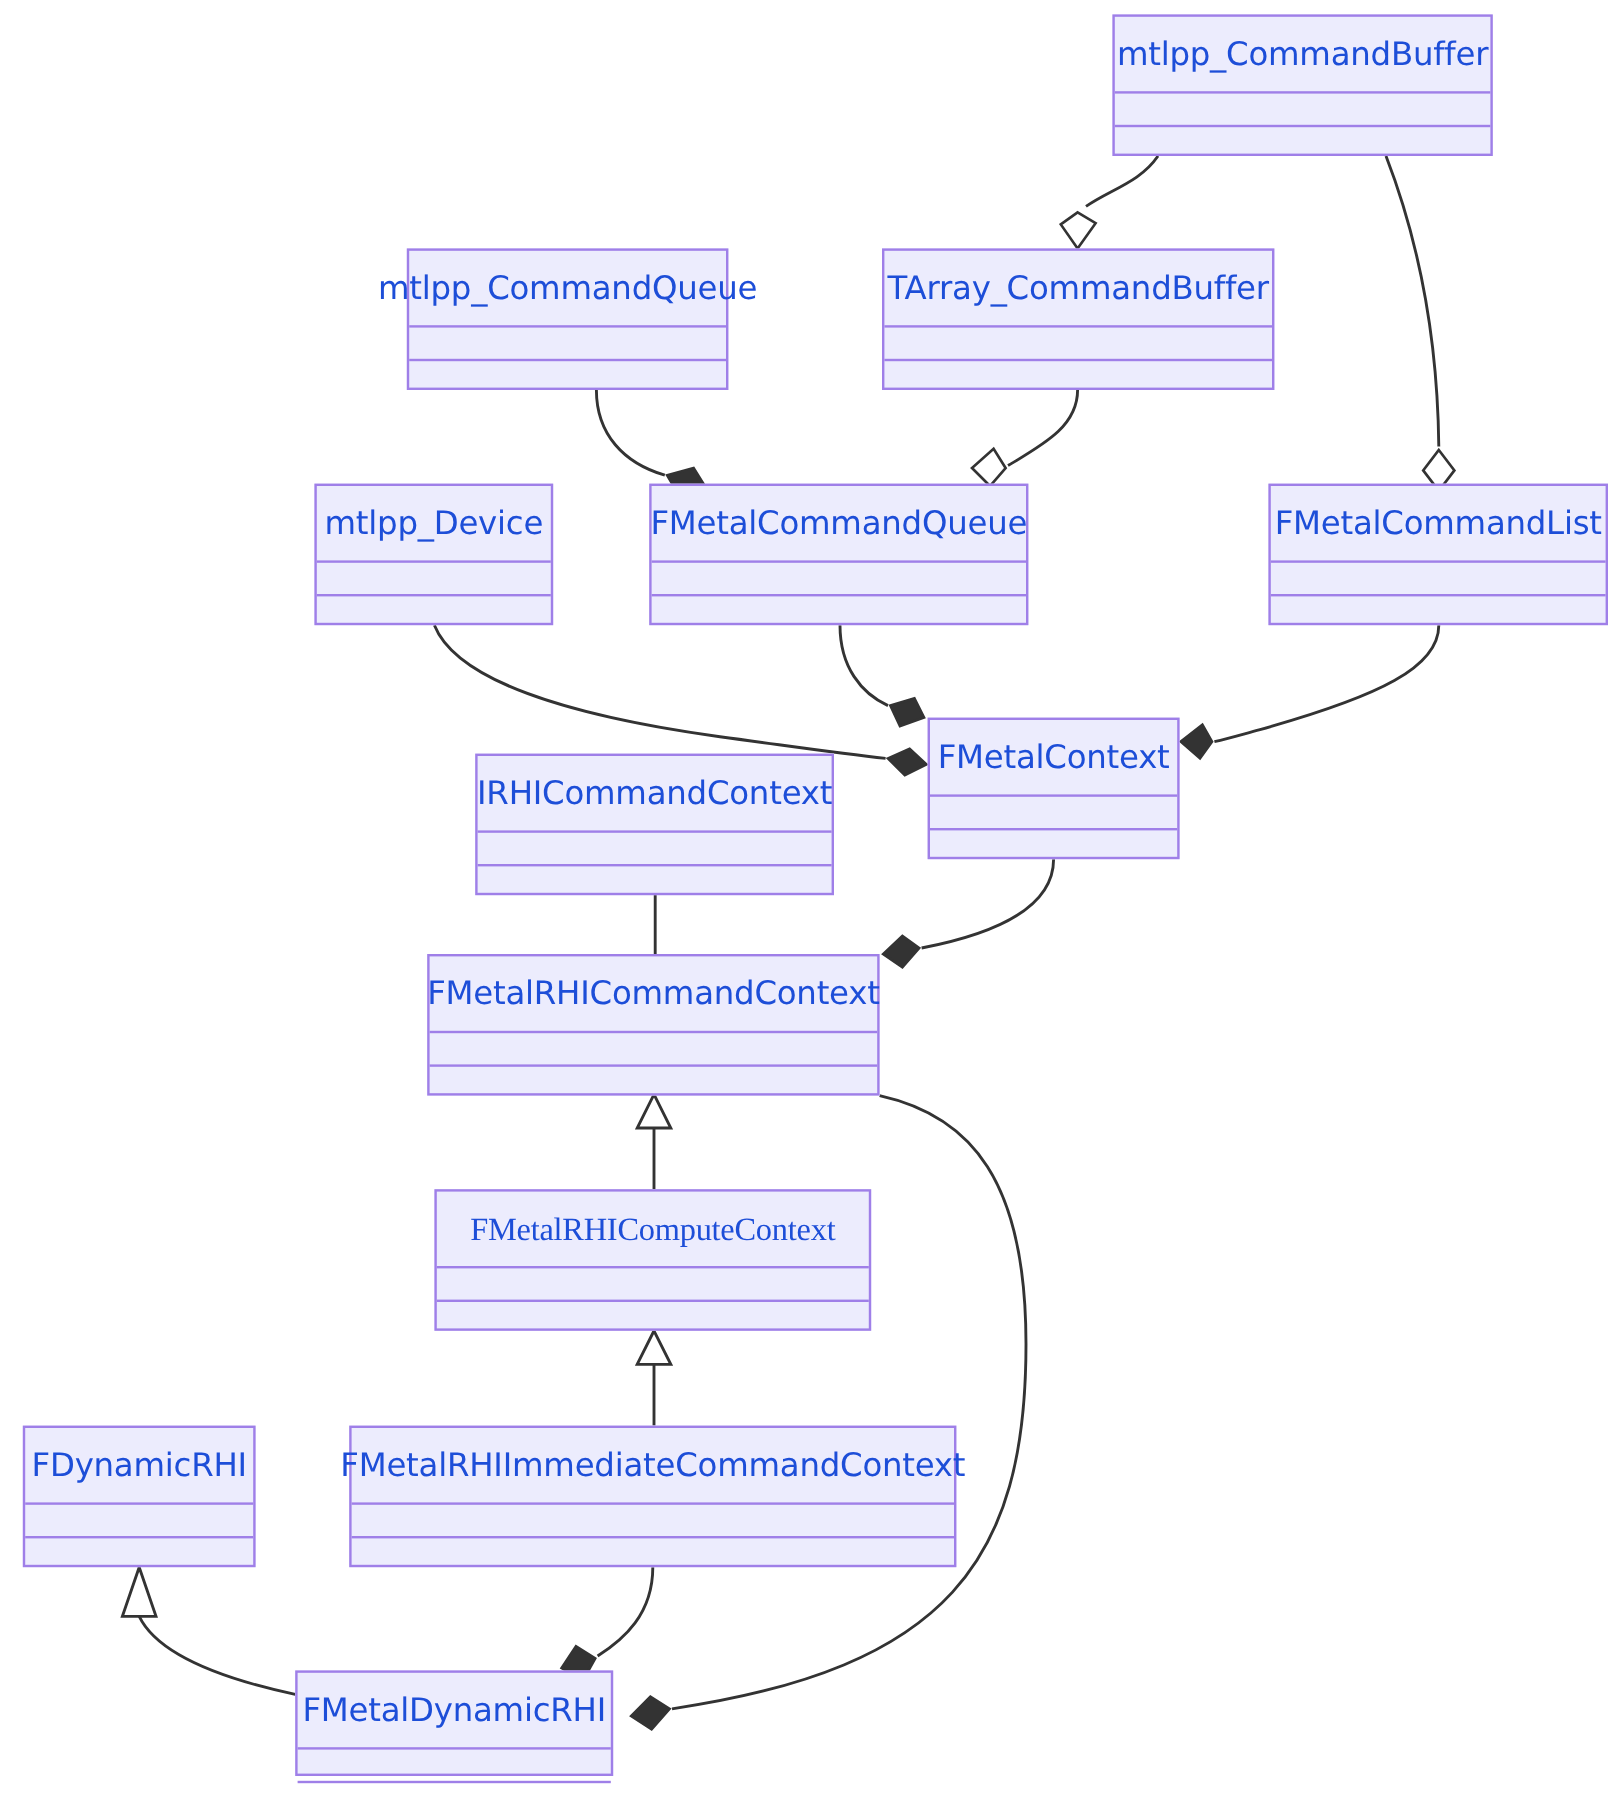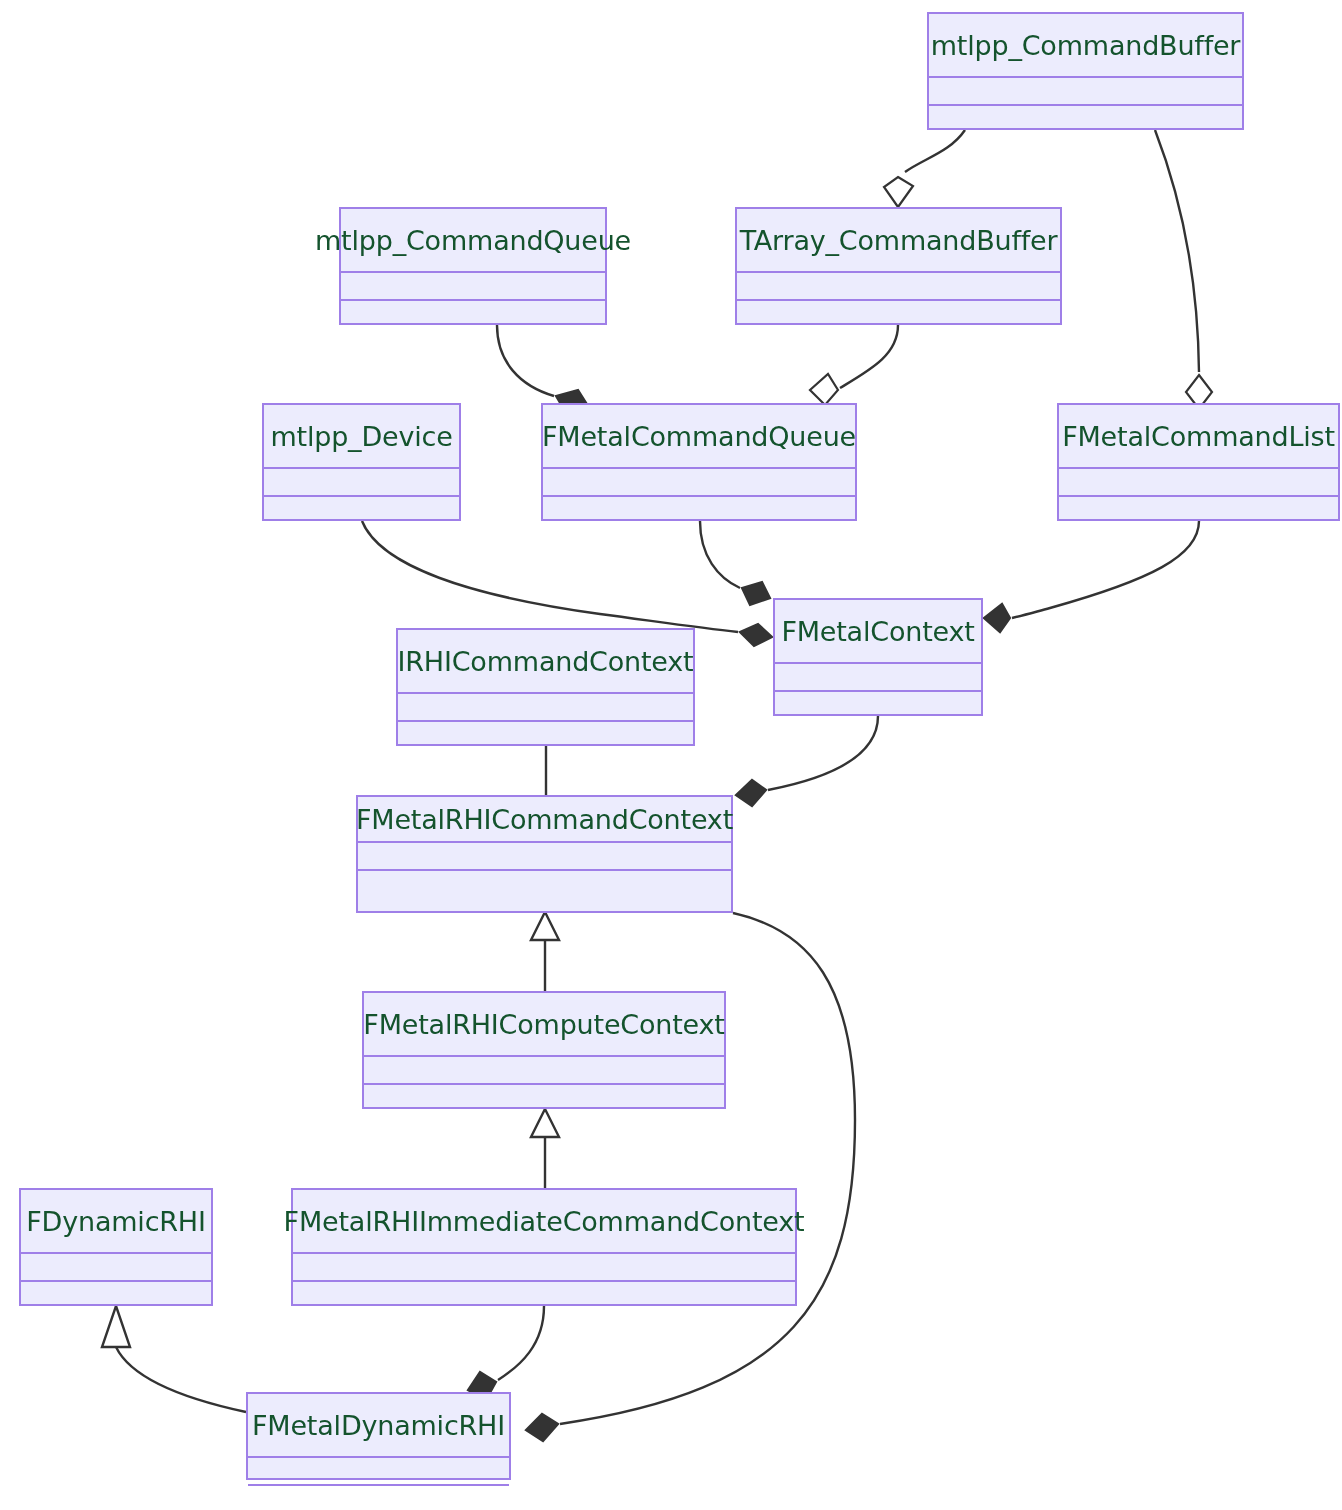--- a/index.html
+++ b/index.html
@@ -33,21 +33,21 @@
     display: flex;
     flex-direction: column;
     z-index: 2;
   }
   .uml-title {
     box-sizing: border-box;
     flex: 0 0 auto;
     display: flex;
     align-items: center;
     justify-content: center;
-    color: #14532d;
+    color: #1d4ed8;
     font-size: 27px;
     font-weight: 400;
     letter-spacing: -0.2px;
     white-space: nowrap;
     padding: 0 14px;
   }
   .uml-attrs, .uml-ops {
     box-sizing: border-box;
     border-top: 2px solid #9f7fe8;
   }
@@ -174,26 +174,26 @@
     <div class="uml-ops"></div>
   </div>
 
   <div class="uml-class" style="left:773px;  top:598px;  width:210px; height:118px;">
     <div class="uml-title" style="height:62px;">FMetalContext</div>
     <div class="uml-attrs"></div>
     <div class="uml-ops"></div>
   </div>
 
   <div class="uml-class" style="left:356px;  top:795px;  width:377px; height:118px;">
-    <div class="uml-title" style="height:44px;">FMetalRHICommandContext</div>
-    <div class="uml-attrs"></div>
-    <div class="uml-ops"></div>
-  </div>
-
-  <div class="uml-class" style="left:362px;  top:991px;  width:364px; height:118px;">
+    <div class="uml-title" style="height:62px;">FMetalRHICommandContext</div>
+    <div class="uml-attrs"></div>
+    <div class="uml-ops"></div>
+  </div>
+
+  <div class="uml-class" style="left:362px;  top:991px;  width:364px; height:118px;font-family:Liberation Serif, serif;">
     <div class="uml-title" style="height:62px;">FMetalRHIComputeContext</div>
     <div class="uml-attrs"></div>
     <div class="uml-ops"></div>
   </div>
 
   <div class="uml-class" style="left:19px;   top:1188px; width:194px; height:118px;">
     <div class="uml-title" style="height:62px;">FDynamicRHI</div>
     <div class="uml-attrs"></div>
     <div class="uml-ops"></div>
   </div>

